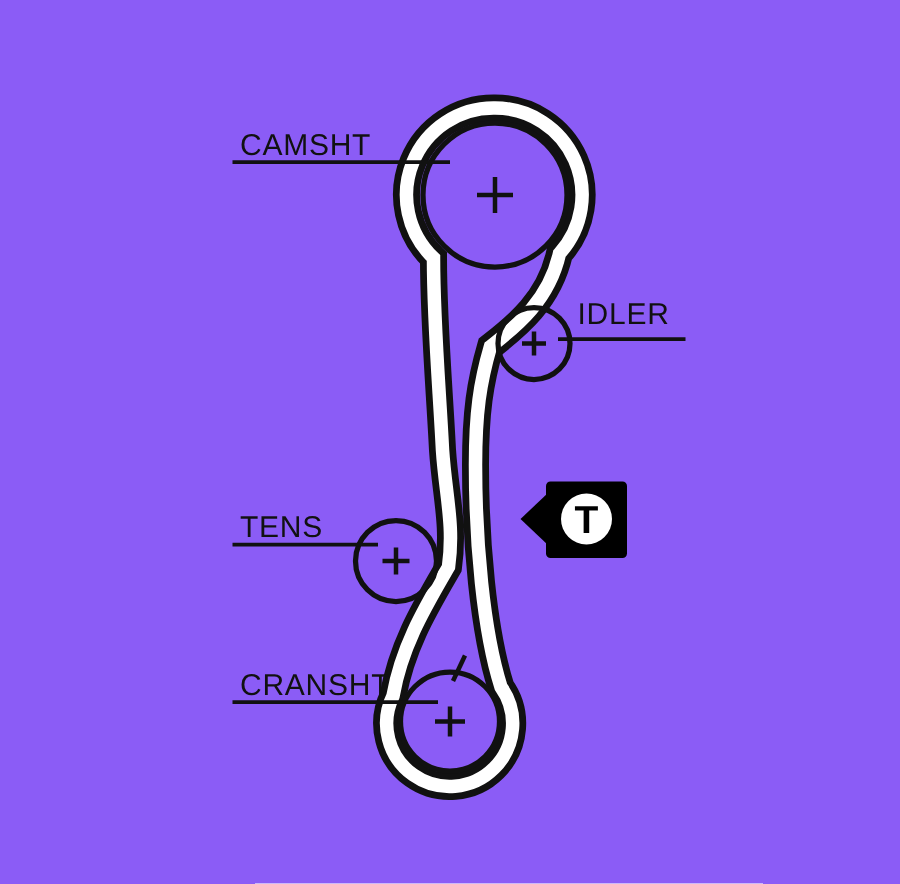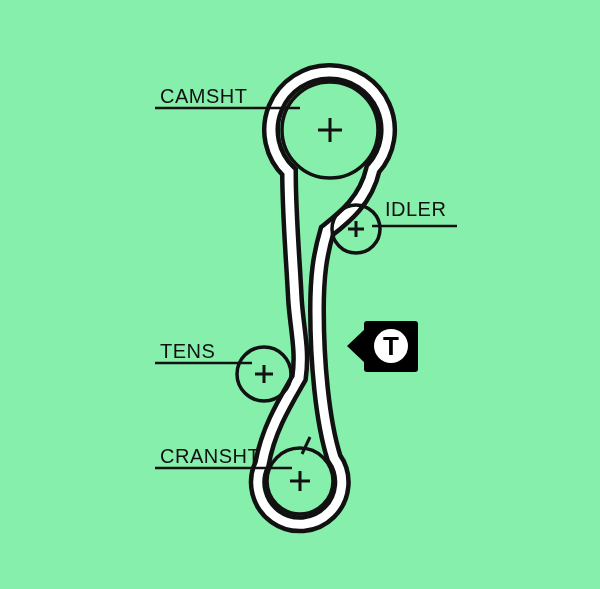--- a/index.html
+++ b/index.html
@@ -4,21 +4,21 @@
 <style>
   html, body {
     margin: 0;
     padding: 0;
     background: #ffffff;
   }
   .stage {
     position: relative;
     width: 600px;
     height: 589px;
-    background: #86efac;
+    background: #8b5cf6;
     overflow: hidden;
   }
   svg { display: block; }
 
   .diagram-label {
     font-family: "Liberation Sans", sans-serif;
     font-size: 20px;
     letter-spacing: 0.5px;
     fill: #111111;
   }

